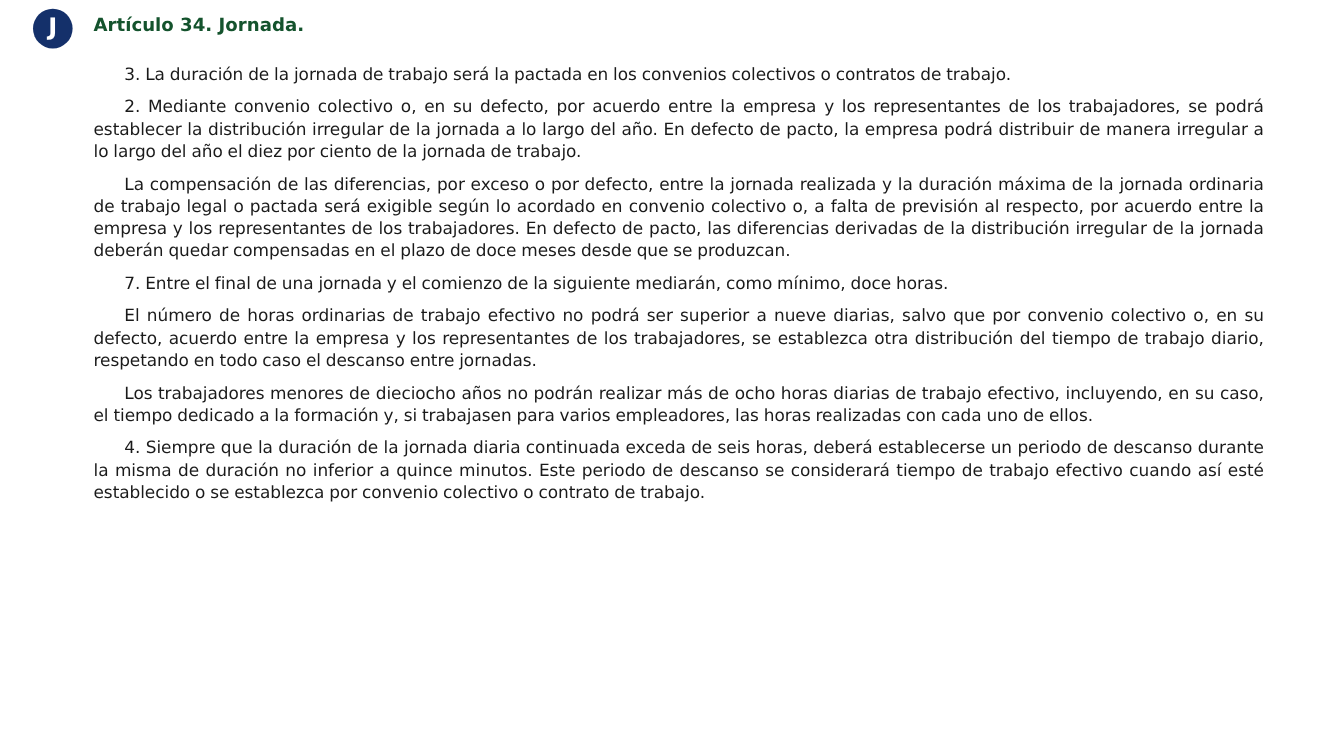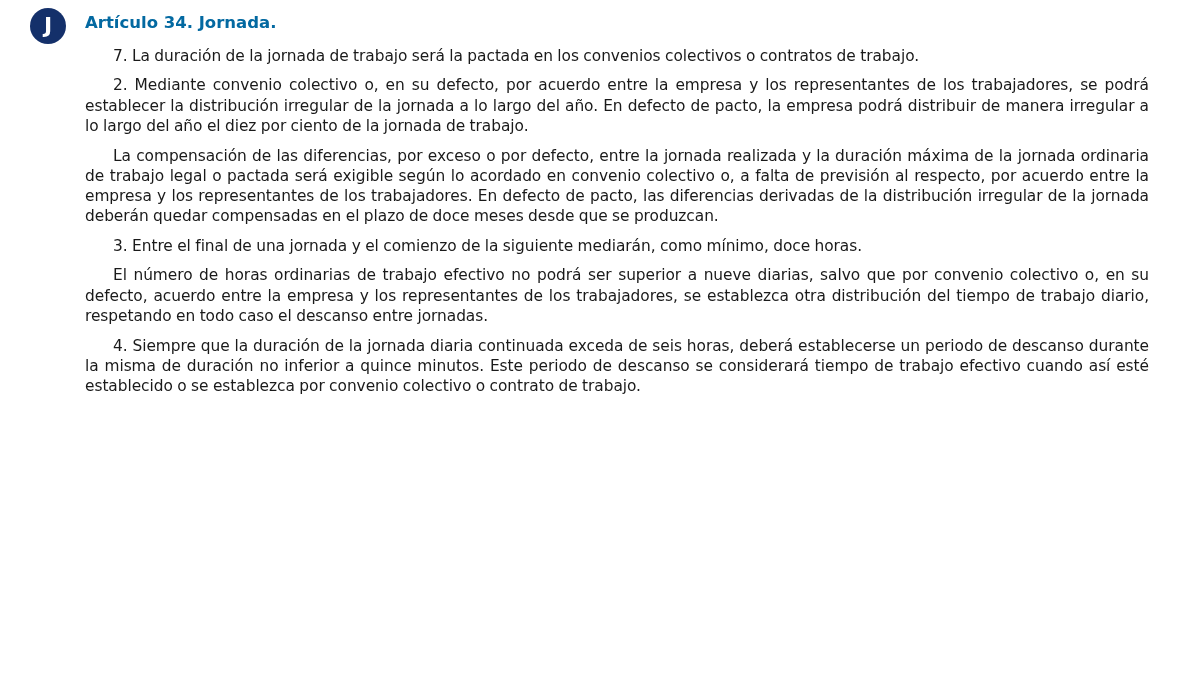--- a/index.html
+++ b/index.html
@@ -34,39 +34,40 @@
       position: absolute;
       left: 85px;
       top: 12px;
       width: 1064px;
     }
     .title {
       font-family: "DejaVu Sans", sans-serif;
       font-weight: bold;
       font-size: 16.5px;
       line-height: 22px;
-      margin: 0 0 12px 0;
-      color: #0369a1;
+      margin: 0 0 24px 0;
+      color: #14532d;
     }
     .para {
       font-size: 15.4px;
       line-height: 20.3px;
       text-align: justify;
       text-indent: 28px;
       margin: 0 0 9.2px 0;
       letter-spacing: -0.05px;
       word-spacing: -0.4px;
     }
   </style>
 </head>
 <body>
 
 <div class="badge">J</div>
 
 <div class="article">
   <h1 class="title">Artículo 34. Jornada.</h1>
-  <p class="para">7. La duración de la jornada de trabajo será la pactada en los convenios colectivos o contratos de trabajo.</p>
+  <p class="para">3. La duración de la jornada de trabajo será la pactada en los convenios colectivos o contratos de trabajo.</p>
   <p class="para">2. Mediante convenio colectivo o, en su defecto, por acuerdo entre la empresa y los representantes de los trabajadores, se podrá establecer la distribución irregular de la jornada a lo largo del año. En defecto de pacto, la empresa podrá distribuir de manera irregular a lo largo del año el diez por ciento de la jornada de trabajo.</p>
   <p class="para">La compensación de las diferencias, por exceso o por defecto, entre la jornada realizada y la duración máxima de la jornada ordinaria de trabajo legal o pactada será exigible según lo acordado en convenio colectivo o, a falta de previsión al respecto, por acuerdo entre la empresa y los representantes de los trabajadores. En defecto de pacto, las diferencias derivadas de la distribución irregular de la jornada deberán quedar compensadas en el plazo de doce meses desde que se produzcan.</p>
-  <p class="para">3. Entre el final de una jornada y el comienzo de la siguiente mediarán, como mínimo, doce horas.</p>
+  <p class="para">7. Entre el final de una jornada y el comienzo de la siguiente mediarán, como mínimo, doce horas.</p>
   <p class="para">El número de horas ordinarias de trabajo efectivo no podrá ser superior a nueve diarias, salvo que por convenio colectivo o, en su defecto, acuerdo entre la empresa y los representantes de los trabajadores, se establezca otra distribución del tiempo de trabajo diario, respetando en todo caso el descanso entre jornadas.</p>
+  <p class="para">Los trabajadores menores de dieciocho años no podrán realizar más de ocho horas diarias de trabajo efectivo, incluyendo, en su caso, el tiempo dedicado a la formación y, si trabajasen para varios empleadores, las horas realizadas con cada uno de ellos.</p>
   <p class="para">4. Siempre que la duración de la jornada diaria continuada exceda de seis horas, deberá establecerse un periodo de descanso durante la misma de duración no inferior a quince minutos. Este periodo de descanso se considerará tiempo de trabajo efectivo cuando así esté establecido o se establezca por convenio colectivo o contrato de trabajo.</p>
 </div>
 
 </body></html>

